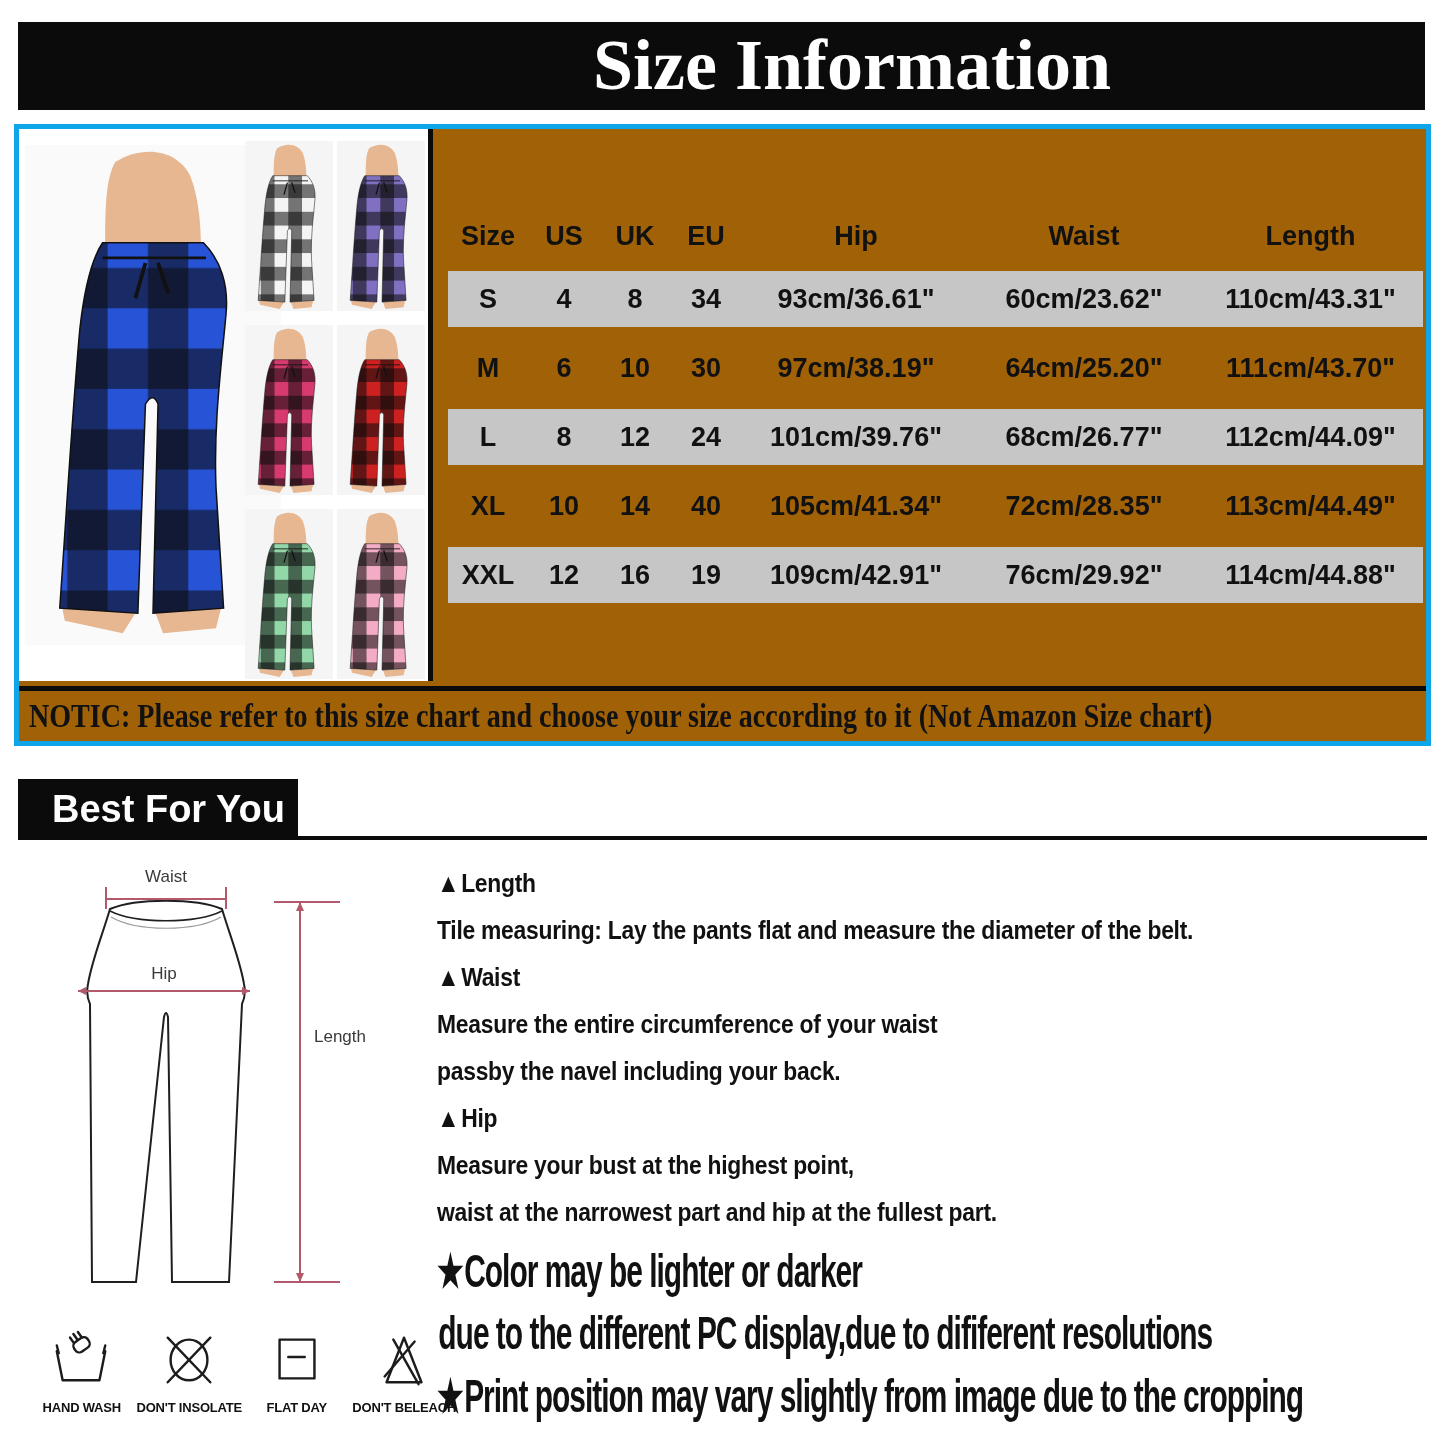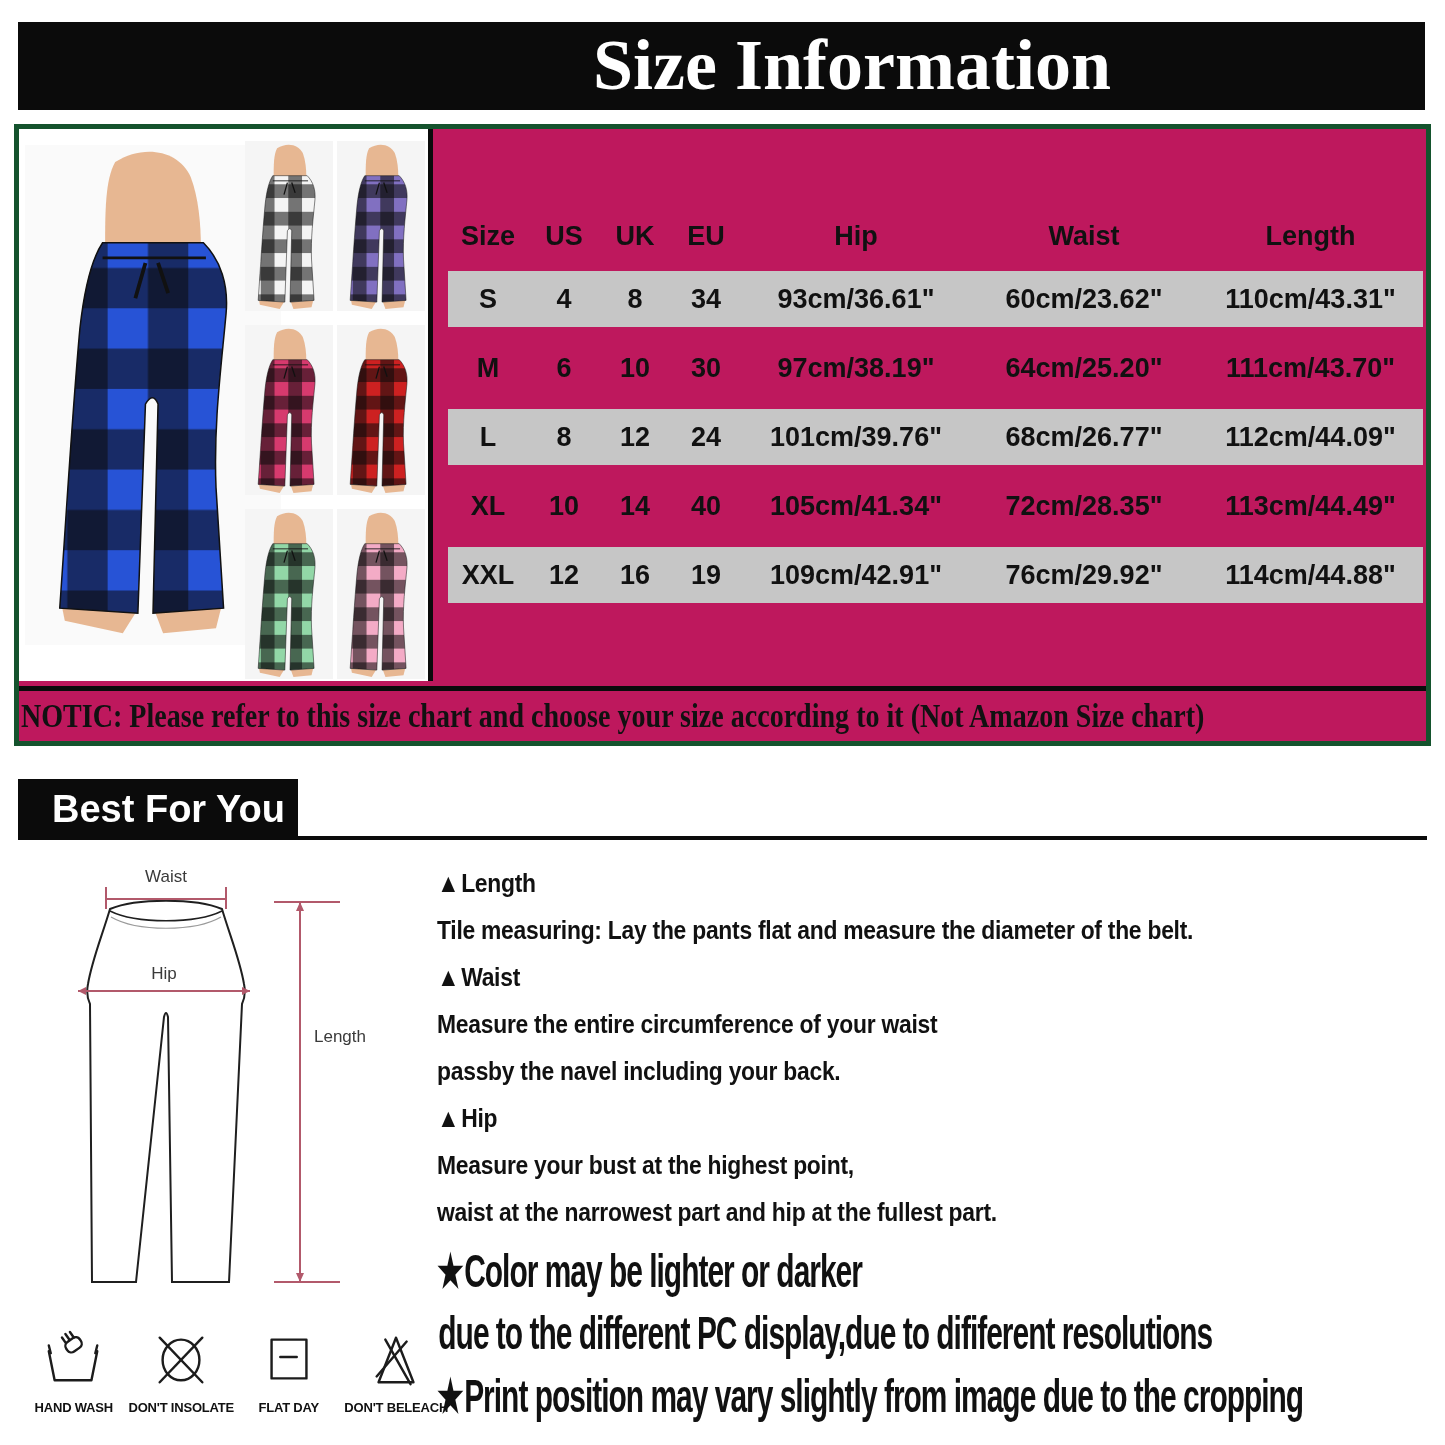--- a/index.html
+++ b/index.html
@@ -6,31 +6,31 @@
   .page{position:relative;width:1445px;height:1445px;background:#fff;overflow:hidden;
         font-family:"Liberation Sans",sans-serif;color:#111;border-radius:24px;}
 
   
   .title-banner{position:absolute;left:18px;top:22px;width:1407px;height:88px;background:#0b0b0b;}
   .title-banner .t{position:absolute;left:575px;top:2px;color:#fff;
         font-family:"Liberation Serif",serif;font-weight:700;font-size:72px;white-space:nowrap;}
 
   
   .main-box{position:absolute;left:14px;top:124px;width:1417px;height:622px;
-        border:5px solid #14532d;box-sizing:border-box;background:#be185d;}
+        border:5px solid #0ea5e9;box-sizing:border-box;background:#a16207;}
   .photo-panel{position:absolute;left:0;top:0;width:409px;height:552px;border-right:5px solid #0b0b0b;background:#fff;}
   .table-panel{position:absolute;left:414px;top:0;width:993px;height:552px;}
 
   table.size{position:absolute;left:15px;top:72px;width:975px;border-collapse:separate;border-spacing:0 13px;}
   table.size th{height:44px;font-size:27px;font-weight:700;text-align:center;padding:0;background:transparent;}
   table.size td{height:56px;font-size:27px;font-weight:700;text-align:center;padding:0;}
   tr.shade td{background:#c6c6c6;}
 
   .notice-bar{position:absolute;left:0;right:0;bottom:0;height:50px;border-top:5px solid #0b0b0b;
-        display:flex;align-items:center;padding-left:2px;overflow:hidden;}
+        display:flex;align-items:center;padding-left:10px;overflow:hidden;}
   .notice-bar .n{display:inline-block;white-space:nowrap;transform:scaleX(0.85);transform-origin:0 50%;
         font-family:"Liberation Serif",serif;font-weight:700;font-size:33px;}
 
   
   .best-banner{position:absolute;left:18px;top:779px;width:280px;height:61px;background:#0b0b0b;
         display:flex;align-items:center;padding-left:34px;box-sizing:border-box;text-align:center;}
   .best-banner .t{color:#fff;font-weight:700;font-size:38px;white-space:nowrap;}
   .best-rule{position:absolute;left:18px;top:836px;width:1409px;height:4px;background:#0b0b0b;}
 
   
@@ -42,21 +42,21 @@
         transform:scaleX(0.88);transform-origin:0 0;}
   .g-row .tri{display:inline-block;margin-right:2px;}
 
   
   .note{position:absolute;left:437px;white-space:nowrap;font-weight:700;font-size:46px;letter-spacing:-1.5px;
         transform:scaleX(0.65);transform-origin:0 0;}
   .note .star{display:inline-block;margin-right:2px;}
   .n1{top:1244px;} .n2{top:1306px;} .n3{top:1369px;}
 
   
-  .care-row{position:absolute;left:20px;top:1328px;width:430px;display:flex;}
+  .care-row{position:absolute;left:28px;top:1328px;width:430px;display:flex;}
   .care{width:25%;display:flex;flex-direction:column;align-items:center;}
   .care svg{width:62px;height:62px;}
   .care .lbl{margin-top:10px;font-size:13px;font-weight:700;letter-spacing:-0.2px;color:#111;white-space:nowrap;}
 </style>
 </head>
 <body>
 
 <div class="page">
 
   <div class="title-banner">

